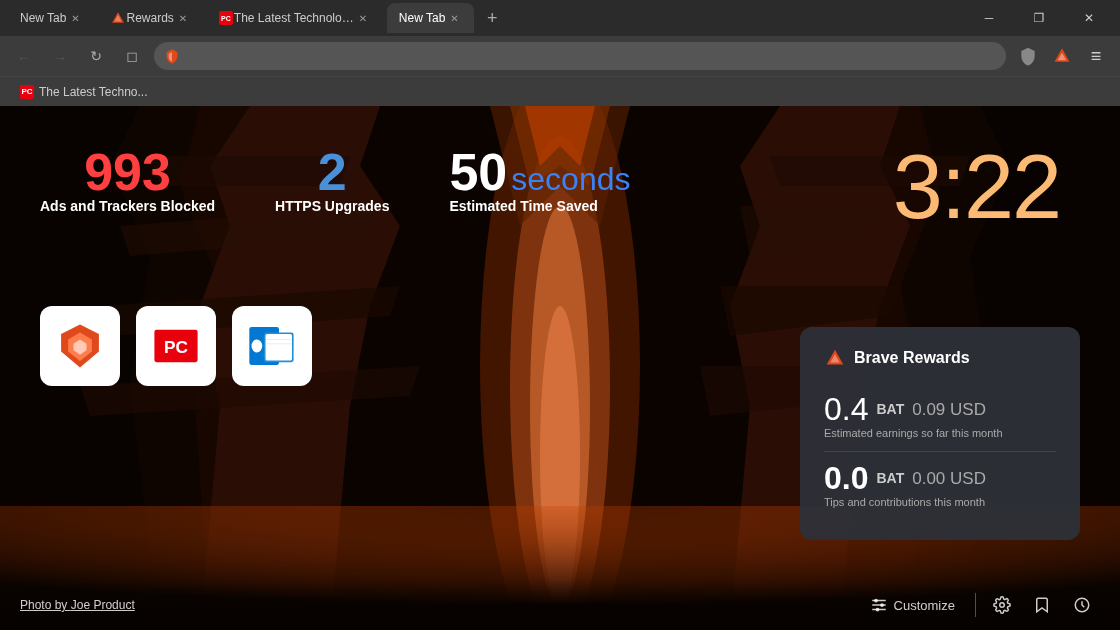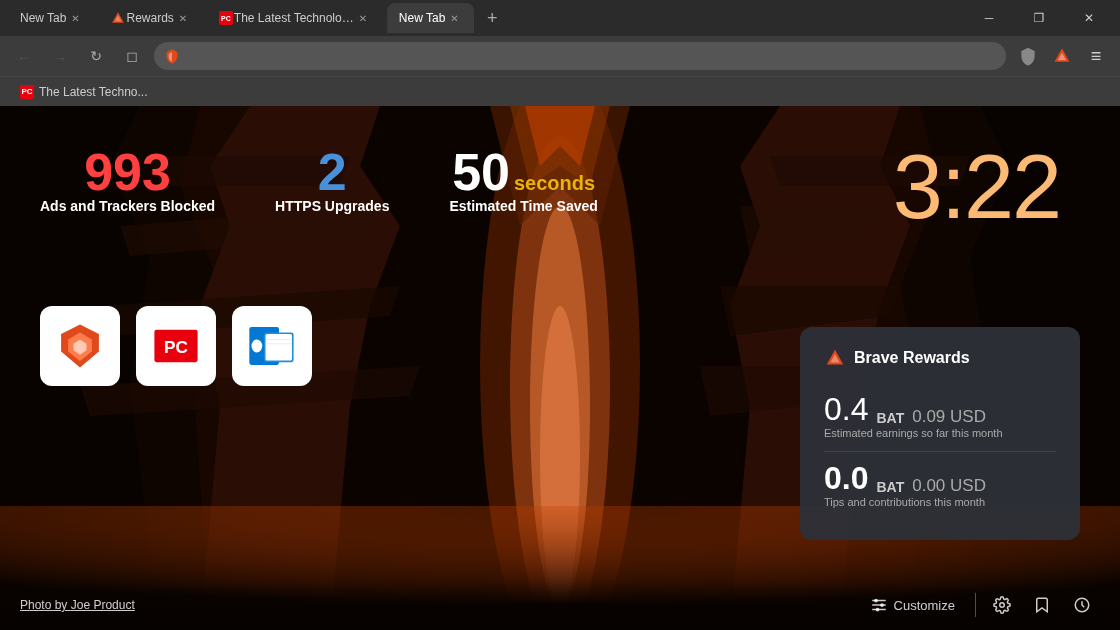--- a/index.html
+++ b/index.html
@@ -200,23 +200,23 @@
     .stat-number {
       font-size: 52px;
       font-weight: 700;
       line-height: 1;
       text-align: center;
     }
     .stat-number.red { color: #ff4040; }
     .stat-number.blue { color: #4a90d9; }
     .stat-number.white { color: #ffffff; }
     .stat-unit {
-      font-size: 20px;
-      font-weight: 700;
-      color: #eab308;
+      font-size: 32px;
+      font-weight: 400;
+      color: #3b82f6;
       margin-left: 4px;
     }
     .stat-label {
       font-size: 14px;
       font-weight: 600;
       color: #ffffff;
     }
 
     
     .clock {
@@ -270,21 +270,21 @@
       font-weight: 700;
     }
     .rewards-row {
       margin-bottom: 12px;
     }
     .rewards-amount {
       font-size: 32px;
       font-weight: 300;
       line-height: 1;
       display: flex;
-      align-items: flex-end;
+      align-items: center;
       gap: 8px;
     }
     .rewards-bat {
       font-size: 14px;
       font-weight: 600;
       color: #ccc;
     }
     .rewards-usd {
       font-size: 17px;
       color: #aaa;

